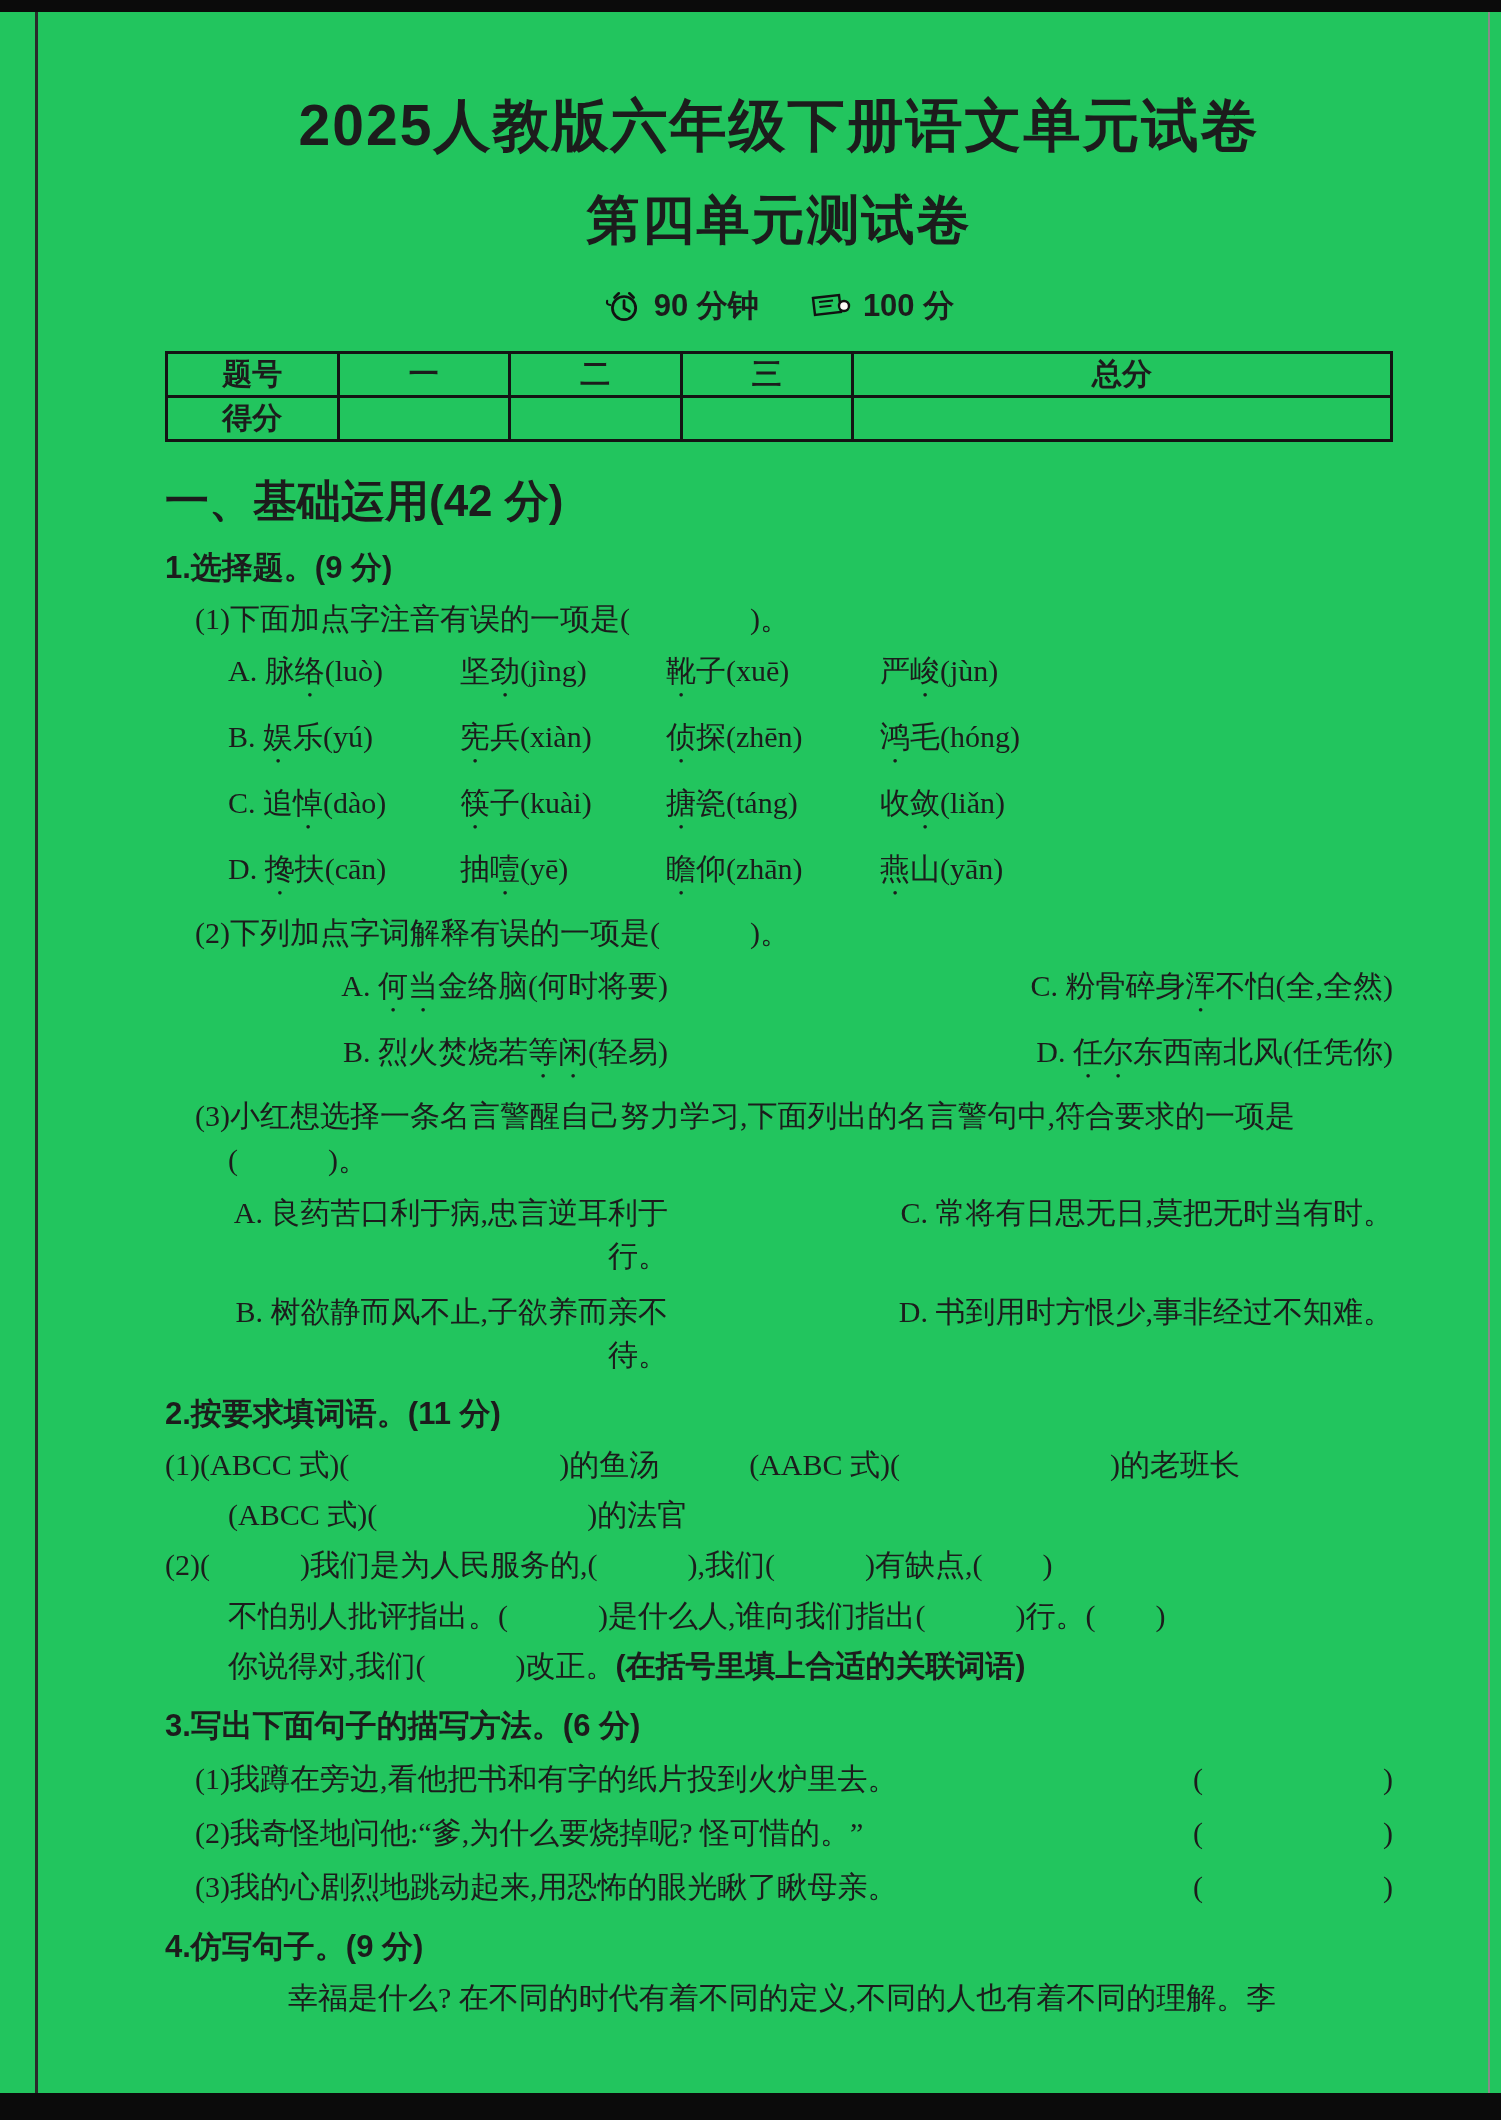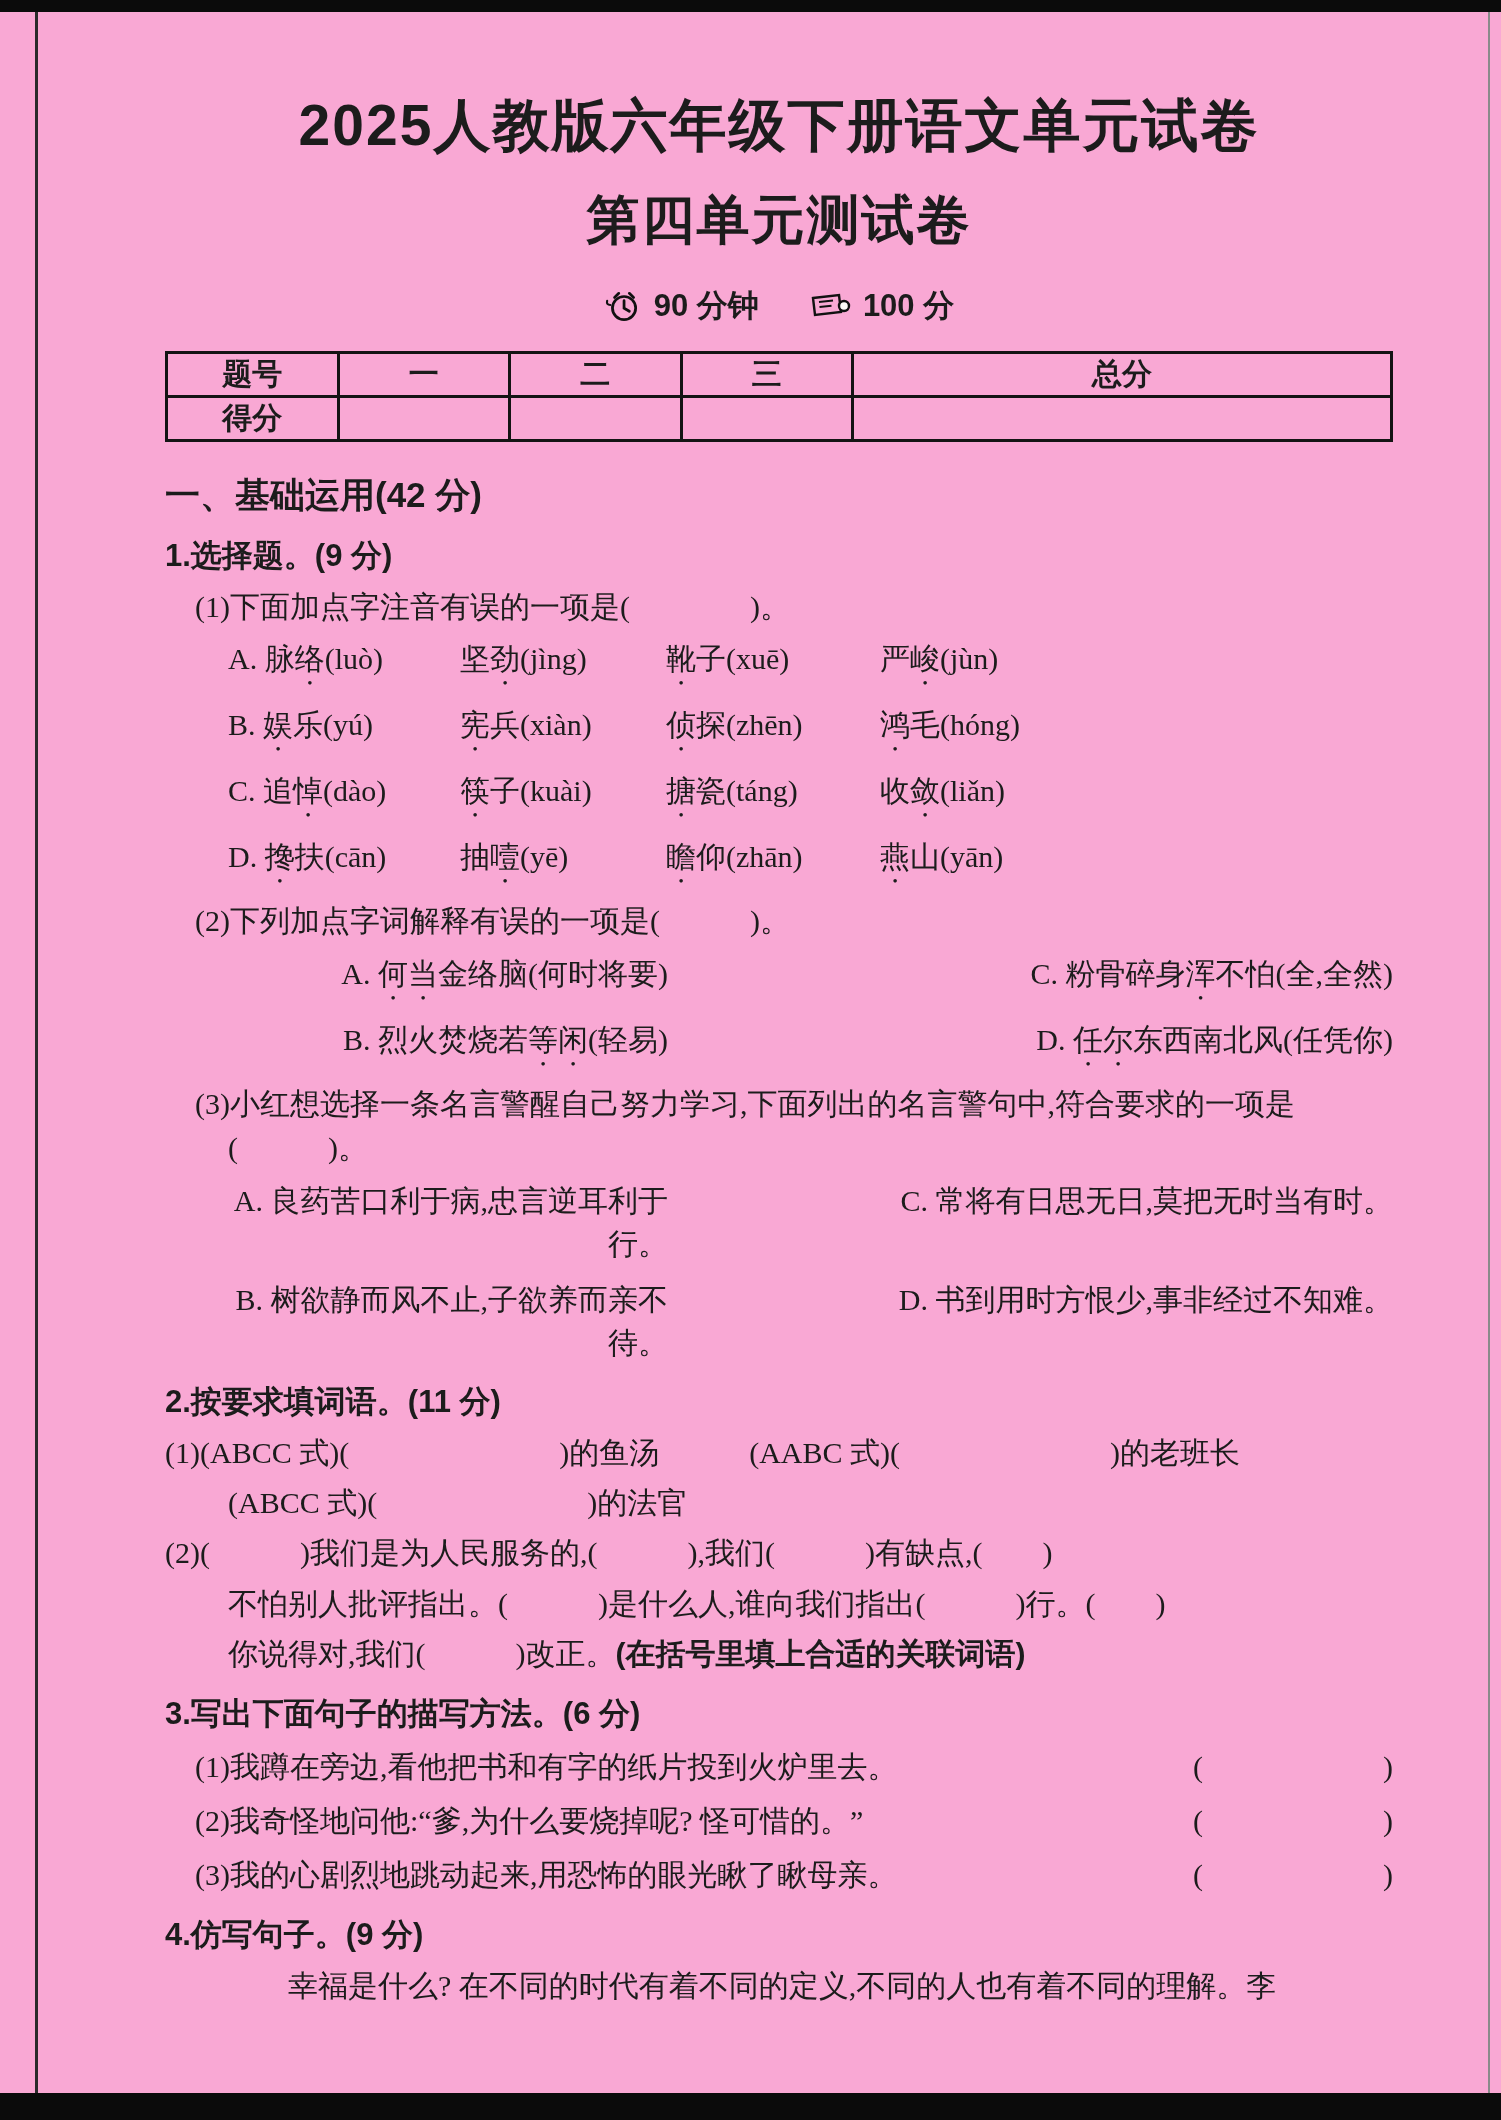--- a/index.html
+++ b/index.html
@@ -1,21 +1,21 @@
 <!DOCTYPE html>
 <html><head>
 <meta charset="utf-8">
 <style>
   * { box-sizing: border-box; }
   html,body { margin:0; padding:0; background:#d9d9d9; }
   .page {
     position: relative;
     width: 1501px; height: 2120px;
     margin: 0 auto;
-    background: #f9a8d4;
+    background: #22c55e;
     color: #1c1c1c;
     font-family: "Liberation Serif", "DejaVu Serif", serif;
     overflow: hidden;
   }
   .edge-bar-top { position:absolute; top:0; left:0; right:0; height:12px; background:#0b0b0b; }
   .edge-bar-bottom { position:absolute; bottom:0; left:0; right:0; height:27px; background:#0b0b0b; }
   .frame-left { position:absolute; top:12px; bottom:27px; left:35px; width:3px; background:#2b2b2b; }
   .frame-right { position:absolute; top:12px; bottom:27px; right:11px; width:2px; background:#8a8a8a; }
 
   .content { position:absolute; left:165px; top:88px; width:1228px; }
@@ -27,21 +27,21 @@
           font-family:"Liberation Sans","DejaVu Sans",sans-serif; font-weight:700; font-size:31px; }
   .meta-group { display:flex; align-items:center; gap:12px; }
   .icon { display:inline-flex; align-items:center; }
 
   table.score { width:100%; border-collapse:collapse; font-size:30px; font-weight:700; margin:0 0 30px 0; }
   table.score td { border:3px solid #141414; text-align:center; height:44px; padding:0; }
   td.c-label { width:14%; }
   td.c-num   { width:14%; }
   td.c-total { width:44%; }
 
-  .sec-heading { font-family:"Liberation Sans","DejaVu Sans",sans-serif; font-weight:700; font-size:35px; margin:10px 0 10px 0; }
+  .sec-heading { font-family:"Liberation Sans","DejaVu Sans",sans-serif; font-weight:700; font-size:44px; margin:10px 0 10px 0; }
   .q-stem { font-family:"Liberation Sans","DejaVu Sans",sans-serif; font-weight:700; font-size:31px; margin:16px 0 8px 0; }
 
   .line { font-size:30px; line-height:1.48; margin:6px 0; }
   .sub-stem { font-size:30px; line-height:1.48; margin:8px 0; padding-left:63px; text-indent:-33px; }
   .indent1 { margin-left:63px; }
 
   .opt-grid4 { display:grid; grid-template-columns:232px 206px 214px 1fr; margin:4px 0 10px 63px; row-gap:12px; font-size:30px; line-height:1.45; }
   .opt-grid2 { display:grid; grid-template-columns:440px 1fr; margin:4px 0 10px 63px; row-gap:12px; font-size:30px; line-height:1.45;text-align:right; }
 
   .dot {

